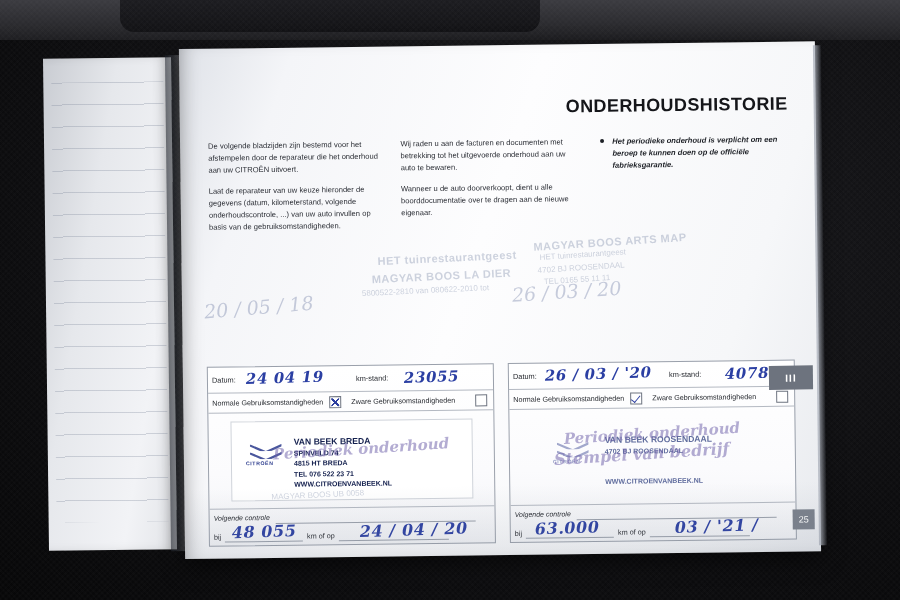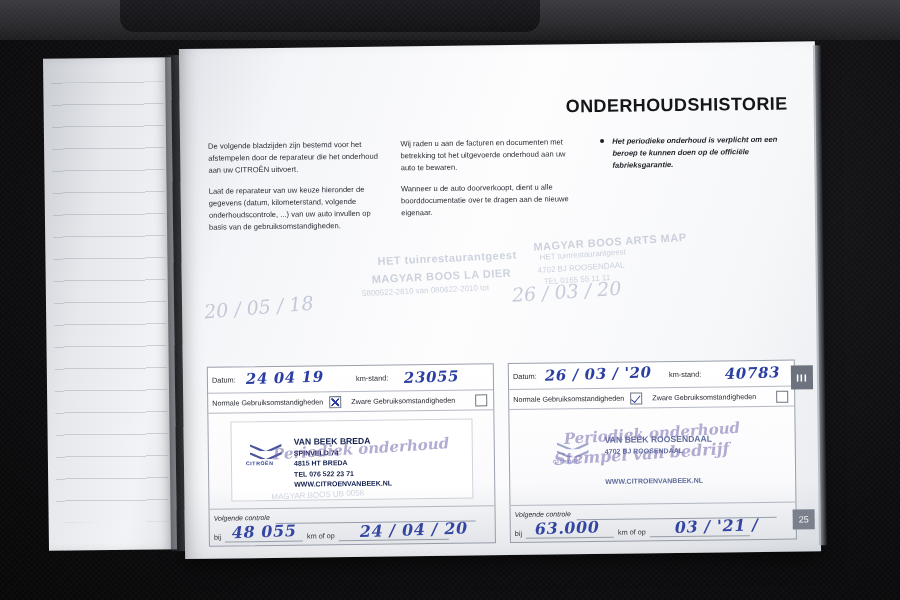--- a/index.html
+++ b/index.html
@@ -307,21 +307,21 @@
     white-space: nowrap;
     transform: rotate(-3deg);
     pointer-events: none;
   }
 
   
   .tab-mark {
     position: absolute;
     right: 6px;
     top: 324px;
-    width: 22px; height: 24px;
+    width: 44px; height: 24px;
     background: #6d737e;
     color: #fff;
     font-size: 10px;
     display: flex;
     align-items: center;
     justify-content: center;
     letter-spacing: 1px;
     font-weight: bold;
   }
   .page-num {

